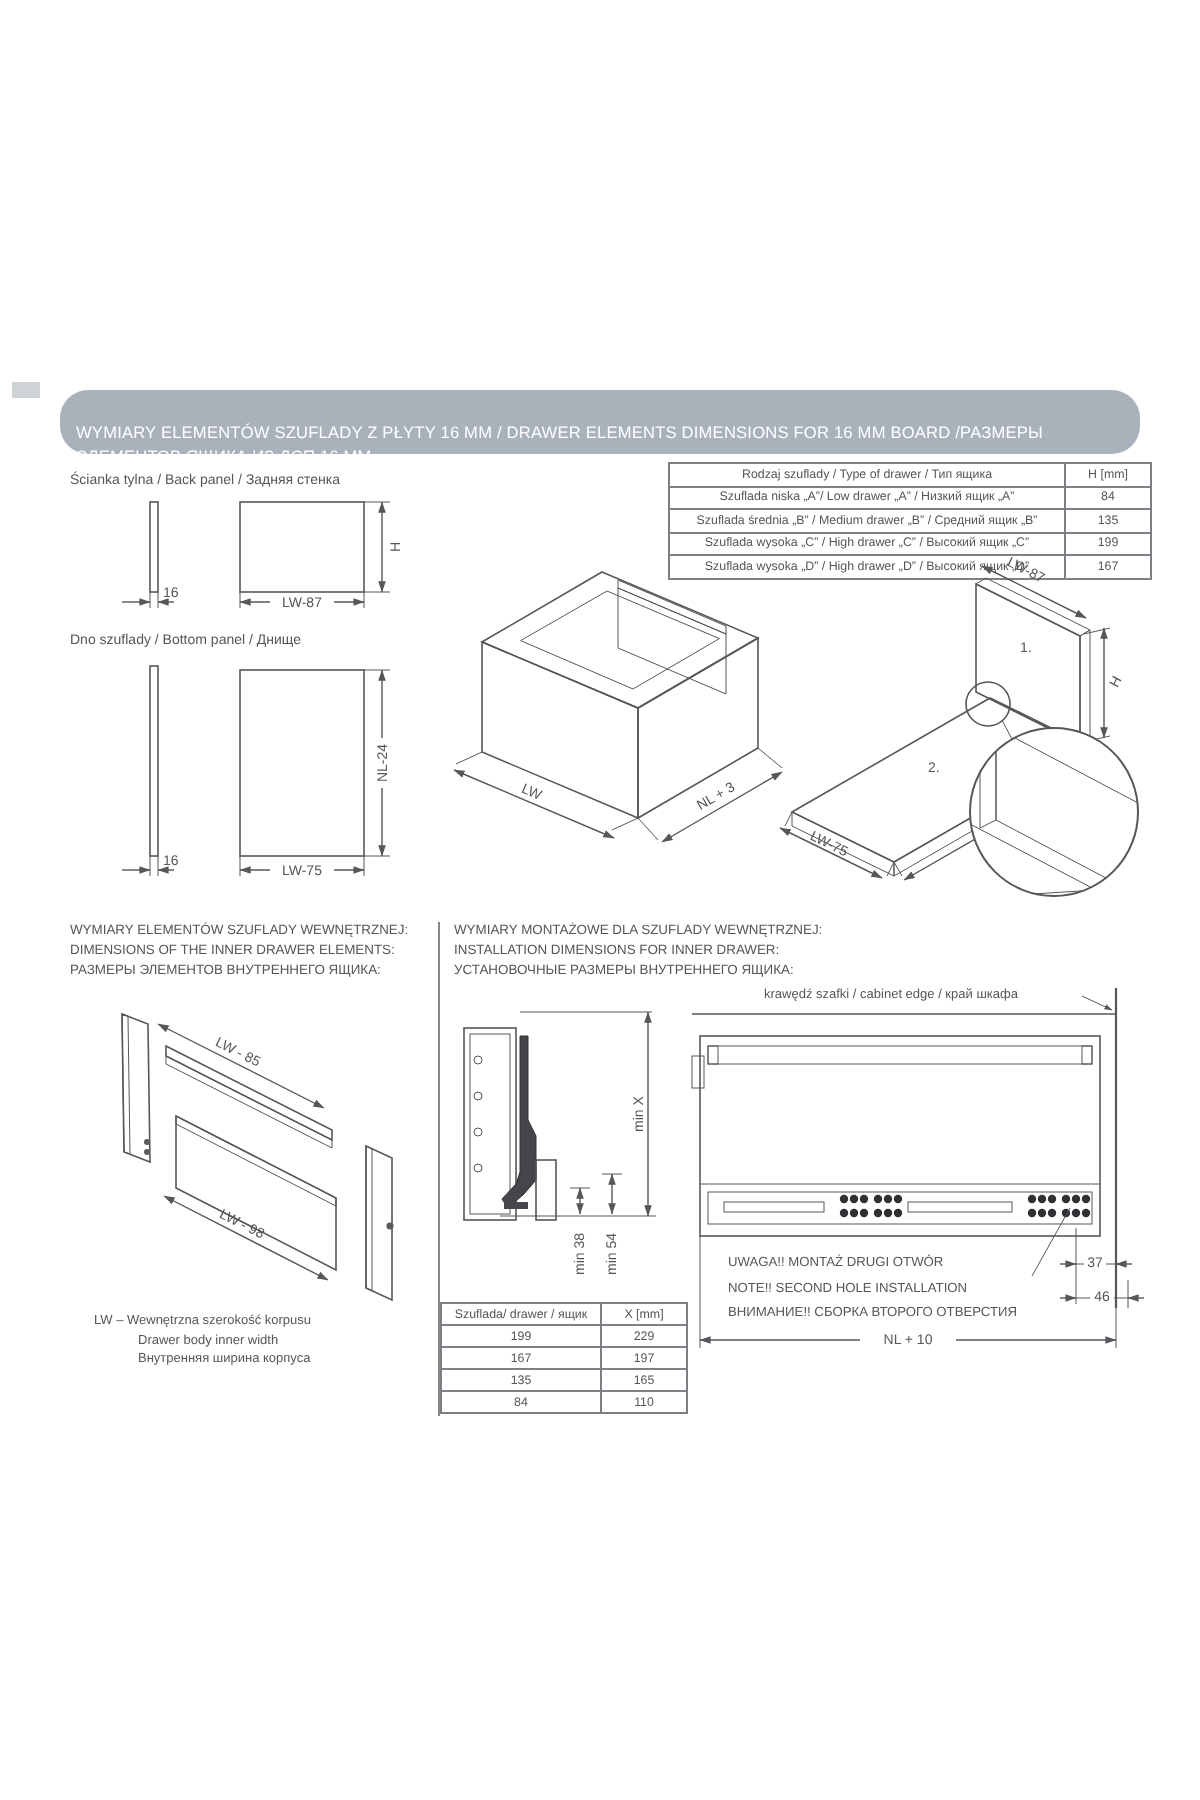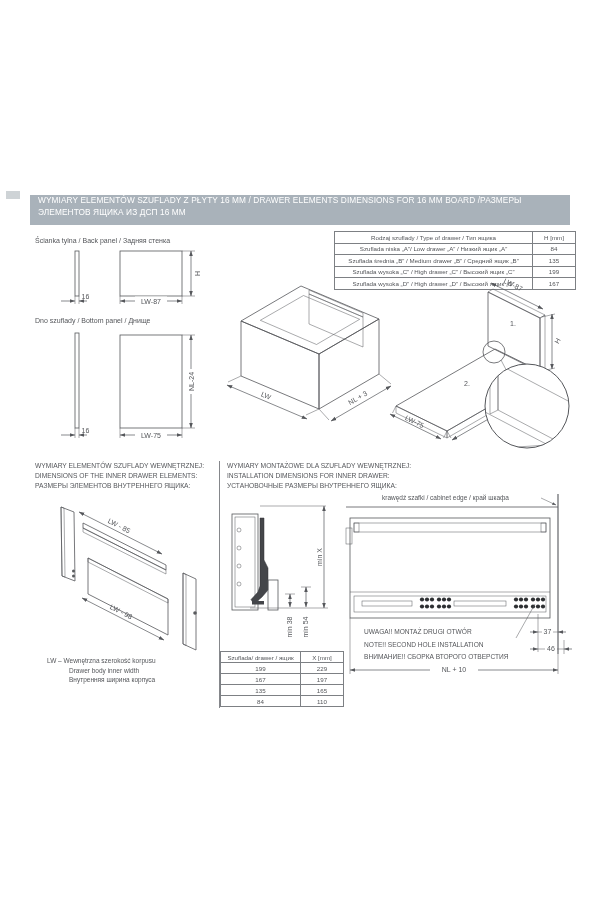--- a/index.html
+++ b/index.html
@@ -1,21 +1,21 @@
 <!DOCTYPE html>
 <html><head>
 <meta charset="utf-8">
 <style>
   html,body{margin:0;padding:0;background:#ffffff;}
   .page{position:relative;width:600px;height:900px;background:#fff;overflow:hidden;
         font-family:"Liberation Sans", sans-serif;color:#54565a;}
   .abs{position:absolute;}
   .headerbar{left:30px;top:195px;width:540px;height:30px;background:#a9b2ba;
-             box-sizing:border-box;padding:0 8px;color:#fff;font-size:8.3px;
-             line-height:11.5px;letter-spacing:.1px;}
+             box-sizing:border-box;padding:16px 8px;color:#fff;font-size:8.3px;
+             line-height:11.5px;letter-spacing:.1px;border-radius:14px;}
   .dlabel{font-size:7px;color:#54565a;white-space:nowrap;}
   .sechead{font-size:6.7px;line-height:10px;color:#54565a;white-space:nowrap;}
   .smnote{font-size:6.6px;line-height:12.5px;color:#54565a;white-space:nowrap;}
   .lwnote{font-size:6.5px;line-height:9.5px;color:#54565a;white-space:nowrap;}
   table.dim{border-collapse:collapse;table-layout:fixed;font-size:6.2px;color:#54565a;}
   table.dim td{border:1px solid #7d8084;text-align:center;vertical-align:middle;
                padding:0 2px;overflow:hidden;white-space:nowrap;}
   .divider{width:1px;background:#85878b;}
   svg{position:absolute;overflow:visible;}
   svg text{font-family:"Liberation Sans", sans-serif;font-size:7px;fill:#54565a;}

